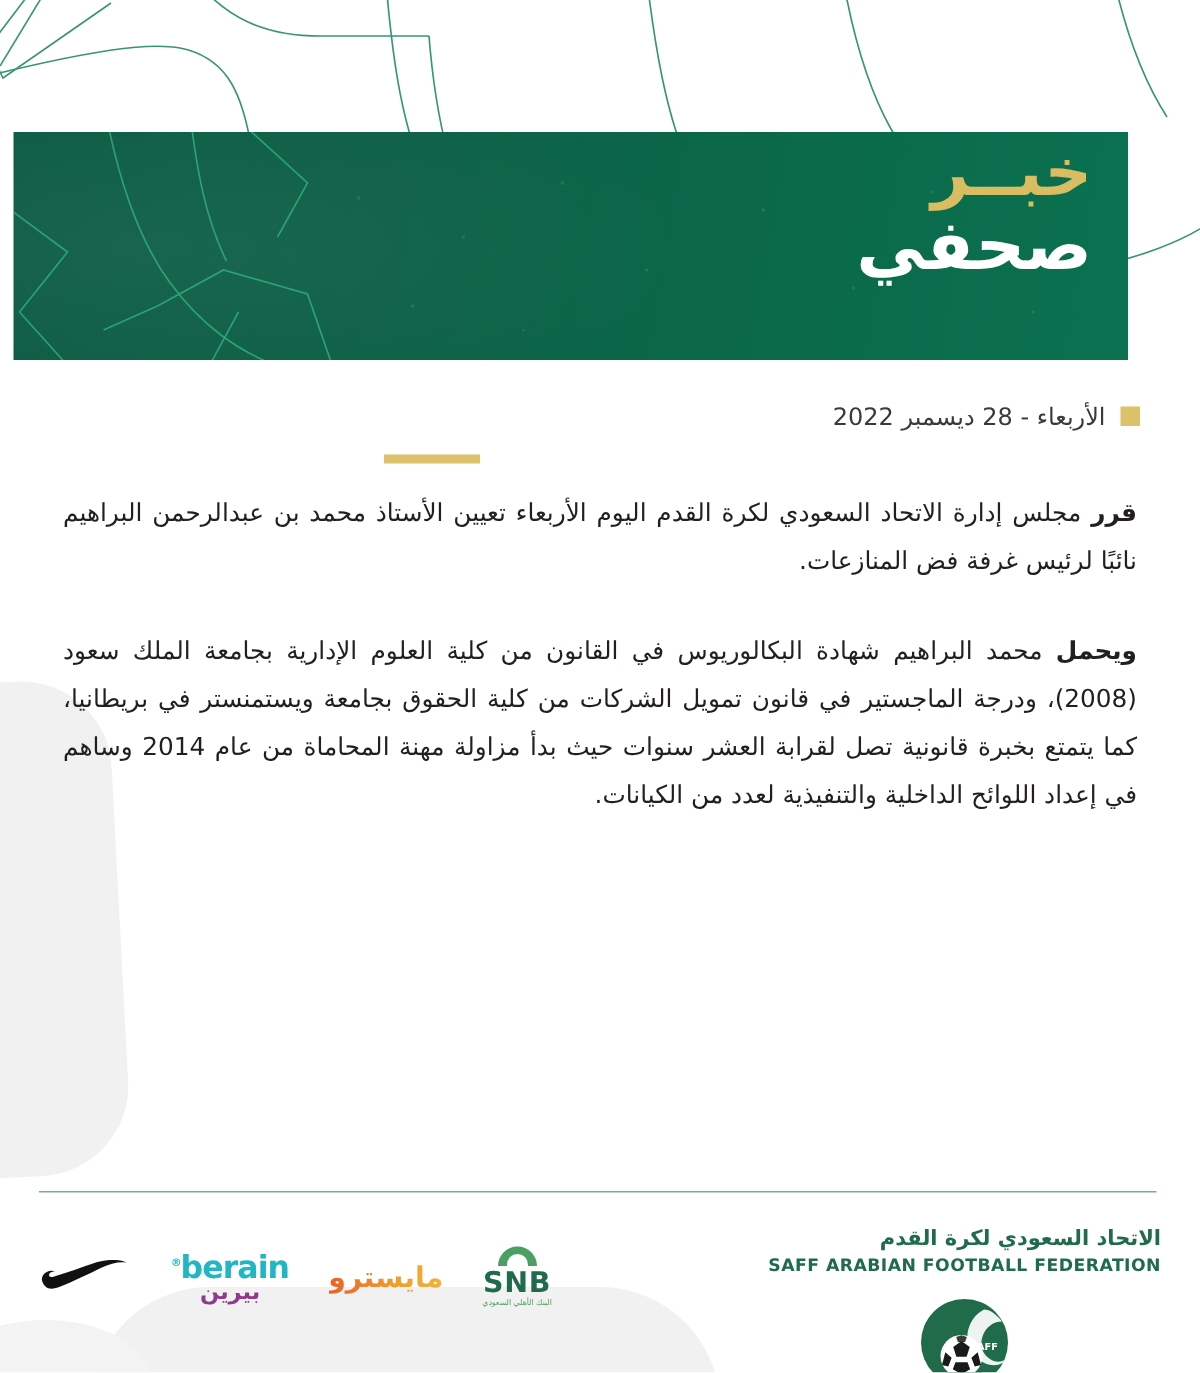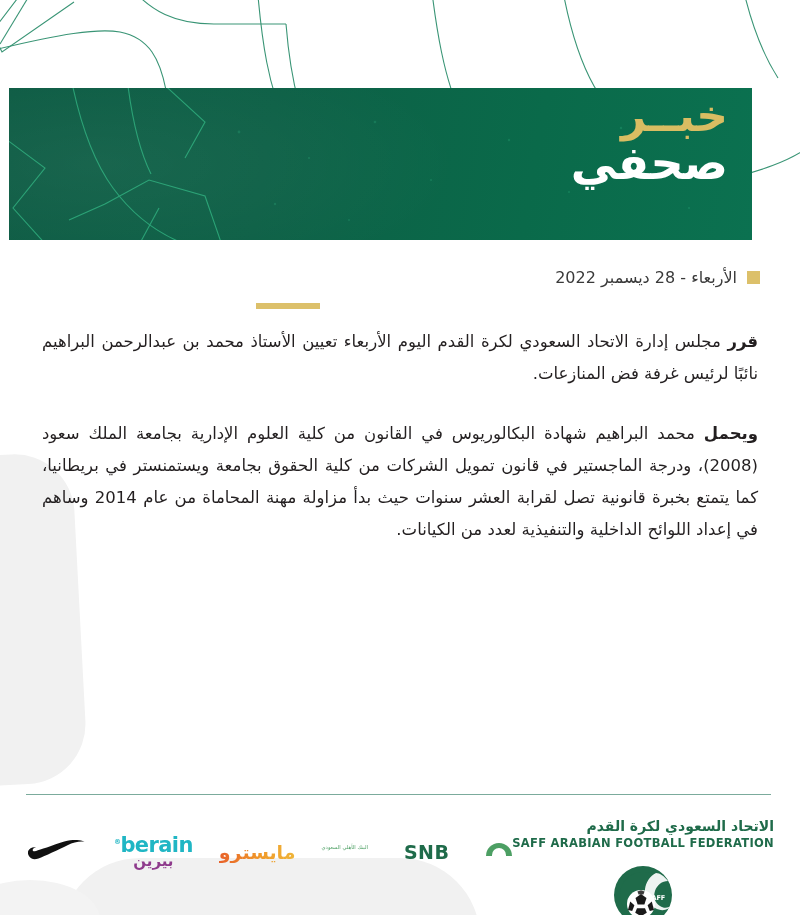--- a/index.html
+++ b/index.html
@@ -185,24 +185,23 @@
   .sponsor {
     display: flex;
     align-items: center;
     justify-content: center;
     height: 52px;
   }
 
   
   .snb {
     display: flex;
-    flex-direction: row;
-    align-items: flex-start;
+    flex-direction: column;
+    align-items: center;
     line-height: 1;
-    gap: 36px;
   }
   .snb-mark {
     width: 26px;
     height: 13px;
     border-radius: 13px 13px 0 0;
     background: #4c9f63;
     position: relative;
     margin-bottom: 2px;
   }
   .snb-mark::after {

